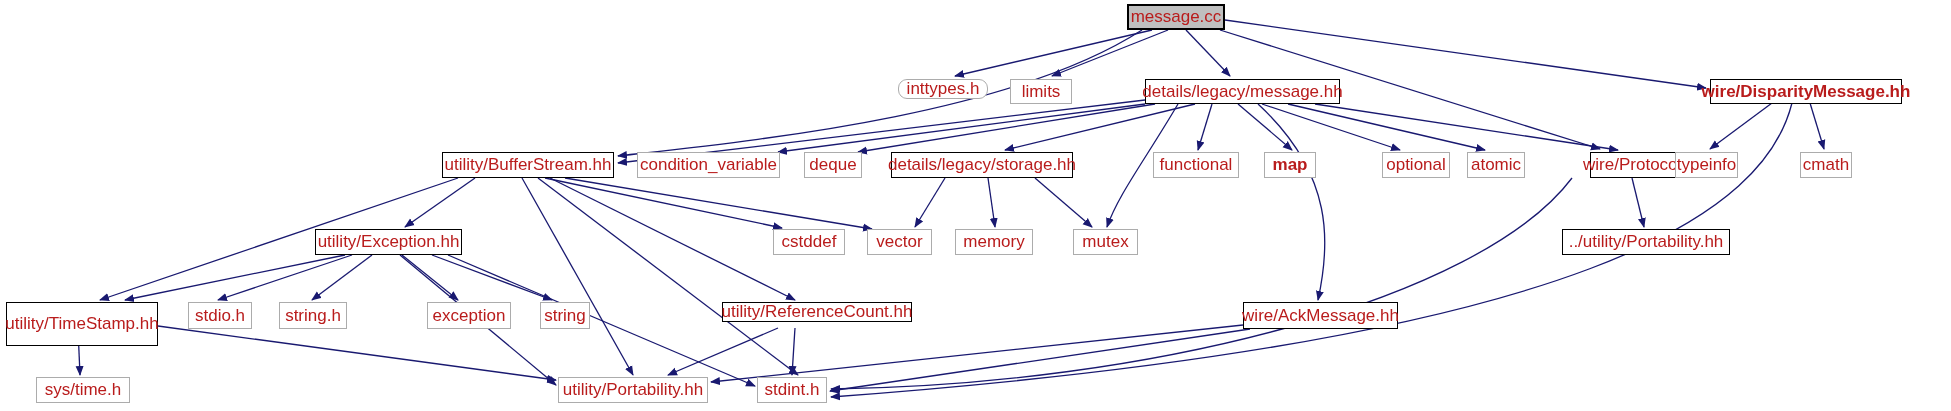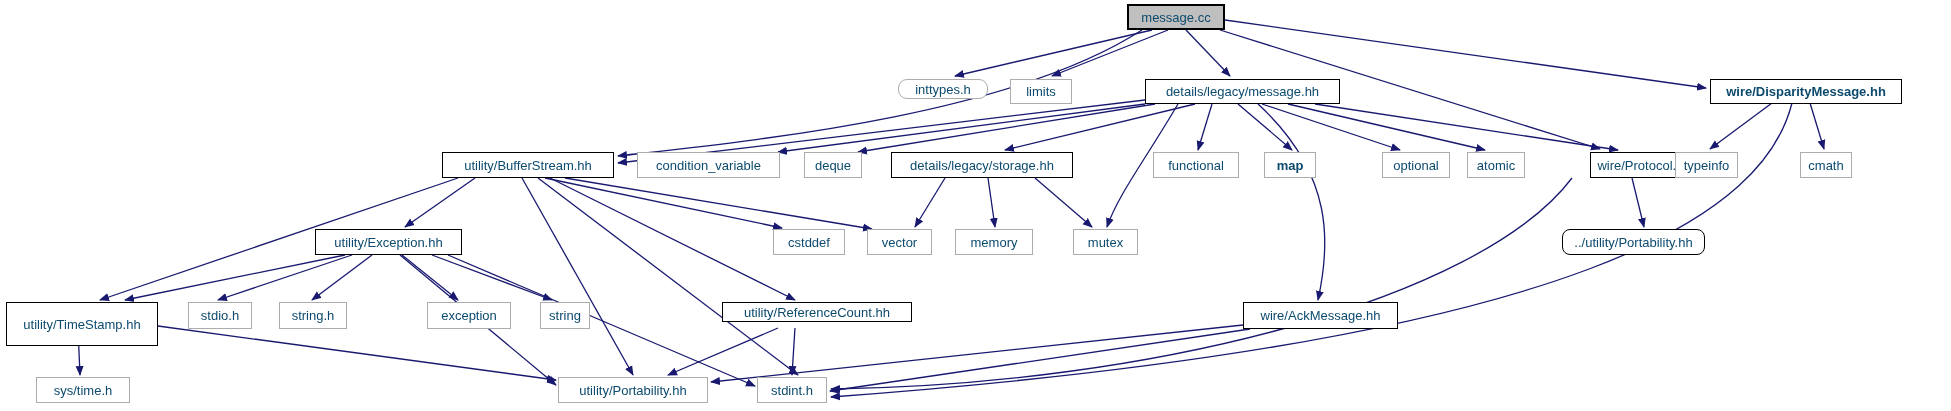--- a/index.html
+++ b/index.html
@@ -1,20 +1,20 @@
 <!DOCTYPE html>
 <html><head>
 <meta charset="utf-8">
 <style>
   html,body{margin:0;padding:0;background:#ffffff;}
   #graph{position:relative;width:1951px;height:411px;background:#ffffff;overflow:hidden;
          font-family:"Liberation Sans",sans-serif;}
   #edge-layer{position:absolute;left:0;top:0;width:1951px;height:411px;}
   .node{position:absolute;box-sizing:border-box;display:flex;align-items:center;justify-content:center;
-        background:#ffffff;font-size:13px;color:#0c4a6e;white-space:nowrap;cursor:pointer;z-index:2;}
+        background:#ffffff;font-size:17px;color:#b91c1c;white-space:nowrap;cursor:pointer;z-index:2;}
   .node.ext{border:1px solid #acacac;}
   .node.doc{border:1px solid #000000;}
   .node.root{border:2px solid #000000;background:#bfbfbf;}
   path.edge{fill:none;stroke:#191970;stroke-width:1.3px;}
 </style>
 </head>
 <body>
 
 <div id="graph">
   <svg id="edge-layer" width="1951" height="411" viewBox="0 0 1951 411" xmlns="http://www.w3.org/2000/svg">
@@ -86,21 +86,21 @@
       <div class="node ext" style="left: 1382px; top: 152px; width: 68px; height: 26px;">optional</div>
       <div class="node ext" style="left: 1467px; top: 152px; width: 58px; height: 26px;">atomic</div>
       <div class="node doc" style="left: 1545px; top: 152px; width: 108px; height: 26px; margin-left: 45px;">wire/Protocol.hh</div>
       <div class="node ext" style="left: 1675px; top: 152px; width: 63px; height: 26px;">typeinfo</div>
       <div class="node ext" style="left: 1800px; top: 152px; width: 52px; height: 26px;">cmath</div>
       <div class="node doc" style="left: 315px; top: 229px; width: 147px; height: 26px;">utility/Exception.hh</div>
       <div class="node ext" style="left: 773px; top: 229px; width: 72px; height: 26px;">cstddef</div>
       <div class="node ext" style="left: 867px; top: 229px; width: 65px; height: 26px;">vector</div>
       <div class="node ext" style="left: 955px; top: 229px; width: 78px; height: 26px;">memory</div>
       <div class="node ext" style="left: 1073px; top: 229px; width: 65px; height: 26px;">mutex</div>
-      <div class="node doc" style="left: 1562px; top: 229px; width: 143px; height: 26px; border-radius: 8px;">../utility/Portability.hh</div>
+      <div class="node doc" style="left: 1562px; top: 229px; width: 168px; height: 26px;">../utility/Portability.hh</div>
       <div class="node doc" style="left: 6px; top: 302px; width: 152px; height: 44px;">utility/TimeStamp.hh</div>
       <div class="node ext" style="left: 188px; top: 302px; width: 64px; height: 27px;">stdio.h</div>
       <div class="node ext" style="left: 279px; top: 302px; width: 68px; height: 27px;">string.h</div>
       <div class="node ext" style="left: 427px; top: 302px; width: 84px; height: 27px;">exception</div>
       <div class="node ext" style="left: 540px; top: 302px; width: 50px; height: 27px;">string</div>
       <div class="node doc" style="left: 722px; top: 302px; width: 190px; height: 20px;">utility/ReferenceCount.hh</div>
       <div class="node doc" style="left: 1243px; top: 302px; width: 155px; height: 27px;">wire/AckMessage.hh</div>
       <div class="node ext" style="left: 36px; top: 377px; width: 94px; height: 26px;">sys/time.h</div>
       <div class="node ext" style="left: 558px; top: 377px; width: 150px; height: 26px;">utility/Portability.hh</div>
       <div class="node ext" style="left: 757px; top: 377px; width: 70px; height: 26px;">stdint.h</div>

